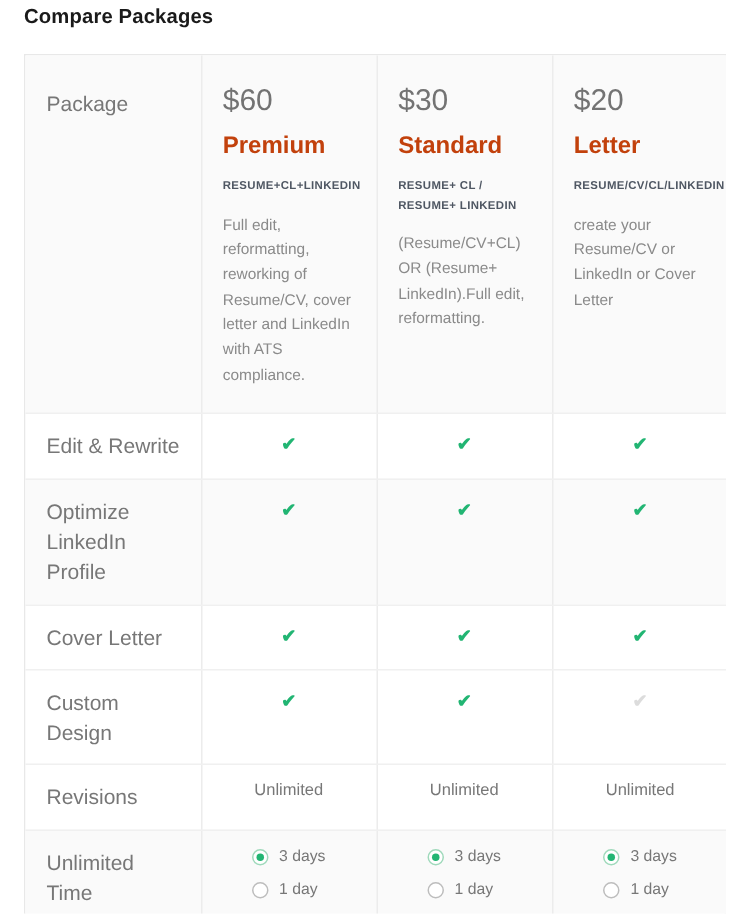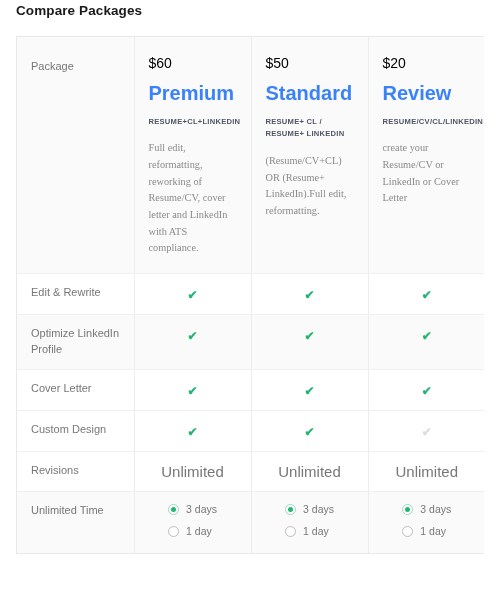--- a/index.html
+++ b/index.html
@@ -60,55 +60,54 @@
     vertical-align: top;
     background: transparent;
   }
   table.cmp td:last-child { border-right: none; }
   table.cmp tr:last-child td { border-bottom: none; }
 
   tr.alt td { background: #fafafa; }
 
   .lbl {
     padding: 11px 12px 11px 14px;
-    font-size: 11px;
+    font-size: 14px;
     color: #777777;
     line-height: 1.45;
   }
 
   
   .pkg-cell {
     padding: 18px 14px 16px 14px;
   }
   .pkg-price {
-    font-size: 14px;
-    color: #000000;
+    font-size: 20px;
+    color: #737373;
     line-height: 1.2;
     margin-bottom: 9px;
   }
   .pkg-name {
-    font-size: 20px;
+    font-size: 16px;
     font-weight: bold;
-    color: #3b82f6;
+    color: #c2410c;
     line-height: 1.2;
     margin-bottom: 11px;
   }
   .pkg-tag {
     font-size: 7.6px;
     font-weight: bold;
     color: #4f5763;
     letter-spacing: 0.25px;
     line-height: 1.65;
     margin-bottom: 12px;
   }
   .pkg-desc {
     font-size: 10.3px;
     color: #8a8a8a;
     line-height: 1.62;
-    font-family: Liberation Serif, serif;
   }
   .hdr-label {
     padding-top: 22px;
   }
 
   
   .feat {
     text-align: center;
     padding: 11px 6px;
   }
@@ -118,21 +117,21 @@
     line-height: 1;
     font-weight: bold;
   }
   .check.on  { color: #22b573; }
   .check.off { color: #dcdcdc; }
 
   
   .val {
     text-align: center;
     padding: 11px 6px;
-    font-size: 15px;
+    font-size: 11px;
     color: #777777;
   }
 
   
   .delivery {
     padding: 12px 6px 12px 6px;
   }
   .opt-group {
     display: inline-block;
     text-align: left;
@@ -194,30 +193,30 @@
           <td>
             <div class="pkg-cell">
               <div class="pkg-price">$60</div>
               <div class="pkg-name">Premium</div>
               <div class="pkg-tag">RESUME+CL+LINKEDIN</div>
               <div class="pkg-desc">Full edit, reformatting, reworking of Resume/CV, cover letter and LinkedIn with ATS compliance.</div>
             </div>
           </td>
           <td>
             <div class="pkg-cell">
-              <div class="pkg-price">$50</div>
+              <div class="pkg-price">$30</div>
               <div class="pkg-name">Standard</div>
               <div class="pkg-tag">RESUME+ CL / RESUME+ LINKEDIN</div>
               <div class="pkg-desc">(Resume/CV+CL) OR (Resume+ LinkedIn).Full edit, reformatting.</div>
             </div>
           </td>
           <td>
             <div class="pkg-cell">
               <div class="pkg-price">$20</div>
-              <div class="pkg-name">Review</div>
+              <div class="pkg-name">Letter</div>
               <div class="pkg-tag">RESUME/CV/CL/LINKEDIN</div>
               <div class="pkg-desc">create your Resume/CV or LinkedIn or Cover Letter</div>
             </div>
           </td>
         </tr>
 
         <tr>
           <td>
               <div class="lbl">Edit &amp; Rewrite</div>
             </td>

